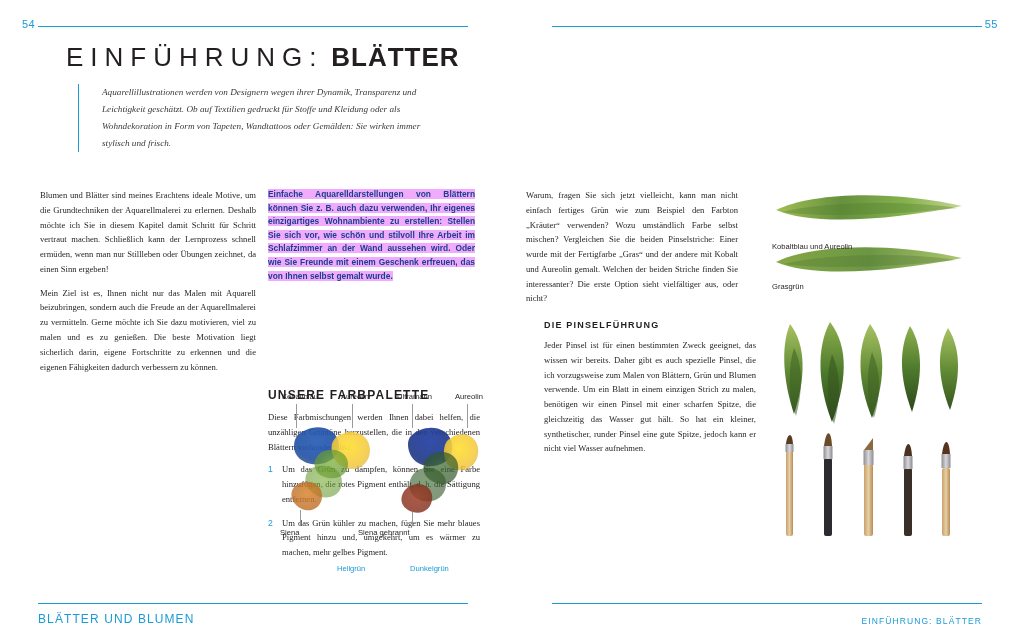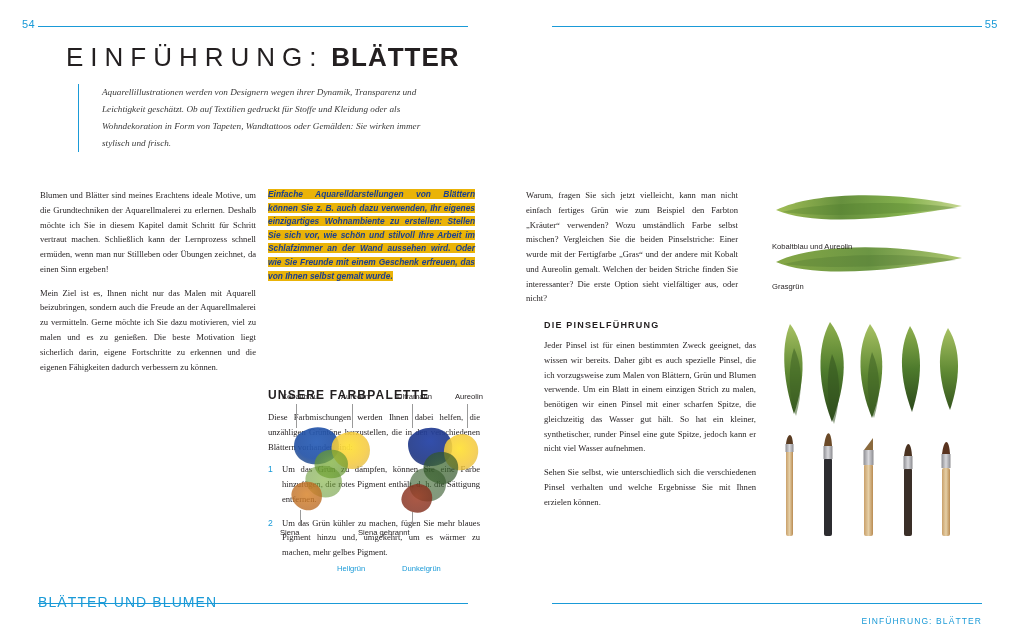--- a/index.html
+++ b/index.html
@@ -16,21 +16,21 @@
 
   
   .rule-top-left { position:absolute; left:38px; top:26px; width:430px; height:1px; background:#1a9ad7; }
   .rule-top-right { position:absolute; right:38px; top:26px; width:430px; height:1px; background:#1a9ad7; }
   .folio-left { position:absolute; left:22px; top:18px; font-size:11px; color:#1a9ad7; font-family:"Liberation Sans", sans-serif; letter-spacing:0.5px; }
   .folio-right { position:absolute; right:22px; top:18px; font-size:11px; color:#1a9ad7; font-family:"Liberation Sans", sans-serif; letter-spacing:0.5px; }
 
   
   .rule-bottom-left { position:absolute; left:38px; bottom:34px; width:430px; height:1px; background:#1a9ad7; }
   .rule-bottom-right { position:absolute; right:38px; bottom:34px; width:430px; height:1px; background:#1a9ad7; }
-  .runhead-left { position:absolute; left:38px; bottom:28px; font-size:14px; letter-spacing:1.1px; color:#1a9ad7; font-family:"Liberation Sans", sans-serif; }
+  .runhead-left { position:absolute; left:38px; bottom:12px; font-size:12px; letter-spacing:1.1px; color:#1a9ad7; font-family:"Liberation Sans", sans-serif; }
   .runhead-right { position:absolute; right:38px; bottom:12px; font-size:8.5px; letter-spacing:1.1px; color:#1a9ad7; font-family:"Liberation Sans", sans-serif; text-align:right; }
 
   
   .title-block { position:absolute; left:66px; top:42px; width:430px; }
   .title { font-family:"Liberation Sans", sans-serif; font-size:26px; letter-spacing:0.5px; color:#231f20; white-space:nowrap; }
   .title .light { font-weight:300; letter-spacing:7px; font-family:"Liberation Sans", sans-serif; }
   .title .bold { font-weight:700; letter-spacing:1px; }
 
   .intro-wrap { position:absolute; left:66px; top:84px; width:350px; padding-left:24px;margin-left:12px; }
   .intro-bar { position:absolute; left:0; top:0; bottom:0; width:1px; background:#1a9ad7; }
@@ -38,21 +38,21 @@
 
   
   .col { position:absolute; font-size:8.6px; line-height:1.72; text-align:justify; }
   .col p { margin:0 0 9px 0; }
   .col1 { left:40px; top:188px; width:216px; }
   .col2 { left:268px; top:188px; width:207px; }
   .col3 { left:526px; top:188px; width:212px; }
 
   
   .bluebox { color:#1a3f8f; font-family:"Liberation Sans", sans-serif; font-weight:700; font-size:8.4px; line-height:1.62; }
-  .bluebox .hl { background:#eab308;font-style:italic; }
+  .bluebox .hl { background:#f0abfc; }
 
   .sect-head { font-family:"Liberation Sans", sans-serif; font-weight:700; font-size:12px; letter-spacing:1.2px; margin:0 0 8px 0; }
 
   
   ol.numlist { list-style:none; margin:8px 0 0 0; padding:0; }
   ol.numlist li { position:relative; padding-left:14px; margin-bottom:9px; font-size:8.6px; line-height:1.72; text-align:justify; }
   ol.numlist li .num { position:absolute; left:0; top:0; color:#1a9ad7; font-family:"Liberation Sans", sans-serif; font-size:8.6px; }
   .lbl { position:absolute; font-family:"Liberation Sans", sans-serif; font-size:7.6px; color:#231f20; white-space:nowrap; }
   .lbl-blue { position:absolute; font-family:"Liberation Sans", sans-serif; font-size:7.6px; color:#1a9ad7; white-space:nowrap; }
   .leader { position:absolute; background:#9a9a9a; width:1px; }
@@ -168,31 +168,30 @@
 
       <path d="M148,64 C160,58 172,66 170,78 C168,90 156,94 146,88 C136,82 138,70 148,64 Z" fill="url(#gSieB)" opacity="0.9"></path>
     </svg>
 
     <div class="leader" style="left:38px; top:118px; height:16px;"></div>
     <div class="lbl" style="left:18px; top:136px;text-align:center;">Siena</div>
     <div class="leader" style="left:150px; top:120px; height:14px;"></div>
     <div class="lbl" style="left:96px; top:136px;">Siena gebrannt</div>
 
     <div class="lbl-blue" style="left:42px; top:172px;margin-left:33px;">Hellgrün</div>
-    <div class="lbl-blue" style="left:124px; top:172px;padding-left:16px;">Dunkelgrün</div>
+    <div class="lbl-blue" style="left:132px; top:172px;padding-left:16px;">Dunkelgrün</div>
   </div>
 
   <div class="col col3">
     <p>Warum, fragen Sie sich jetzt vielleicht, kann man nicht einfach fertiges Grün wie zum Beispiel den Farbton „Kräuter“ verwenden? Wozu umständlich Farbe selbst mischen? Vergleichen Sie die beiden Pinselstriche: Einer wurde mit der Fertigfarbe „Gras“ und der andere mit Kobalt und Aureolin gemalt. Welchen der beiden Striche finden Sie interessanter? Die erste Option sieht vielfältiger aus, oder nicht?</p>
   </div>
 
   <div class="section-head-right">DIE PINSELFÜHRUNG</div>
   <div class="col col4">
     <p>Jeder Pinsel ist für einen bestimmten Zweck geeignet, das wissen wir bereits. Daher gibt es auch spezielle Pinsel, die ich vorzugsweise zum Malen von Blättern, Grün und Blumen verwende. Um ein Blatt in einem einzigen Strich zu malen, benötigen wir einen Pinsel mit einer scharfen Spitze, die gleichzeitig das Wasser gut hält. So hat ein kleiner, synthetischer, runder Pinsel eine gute Spitze, jedoch kann er nicht viel Wasser aufnehmen.</p>
-    <p>Sehen Sie selbst, wie unterschiedlich sich die verschiedenen Pinsel verhalten und welche Ergebnisse Sie mit Ihnen erzielen können.</p>
   </div>
 
   <div class="leaf-fig-top">
     <svg width="200" height="110">
       <defs>
         <linearGradient id="lg1" x1="0" y1="0" x2="1" y2="0">
           <stop offset="0%" stop-color="#9dbb4e"></stop>
           <stop offset="35%" stop-color="#5e8a33"></stop>
           <stop offset="70%" stop-color="#7fae45"></stop>
           <stop offset="100%" stop-color="#c3d48a"></stop>

